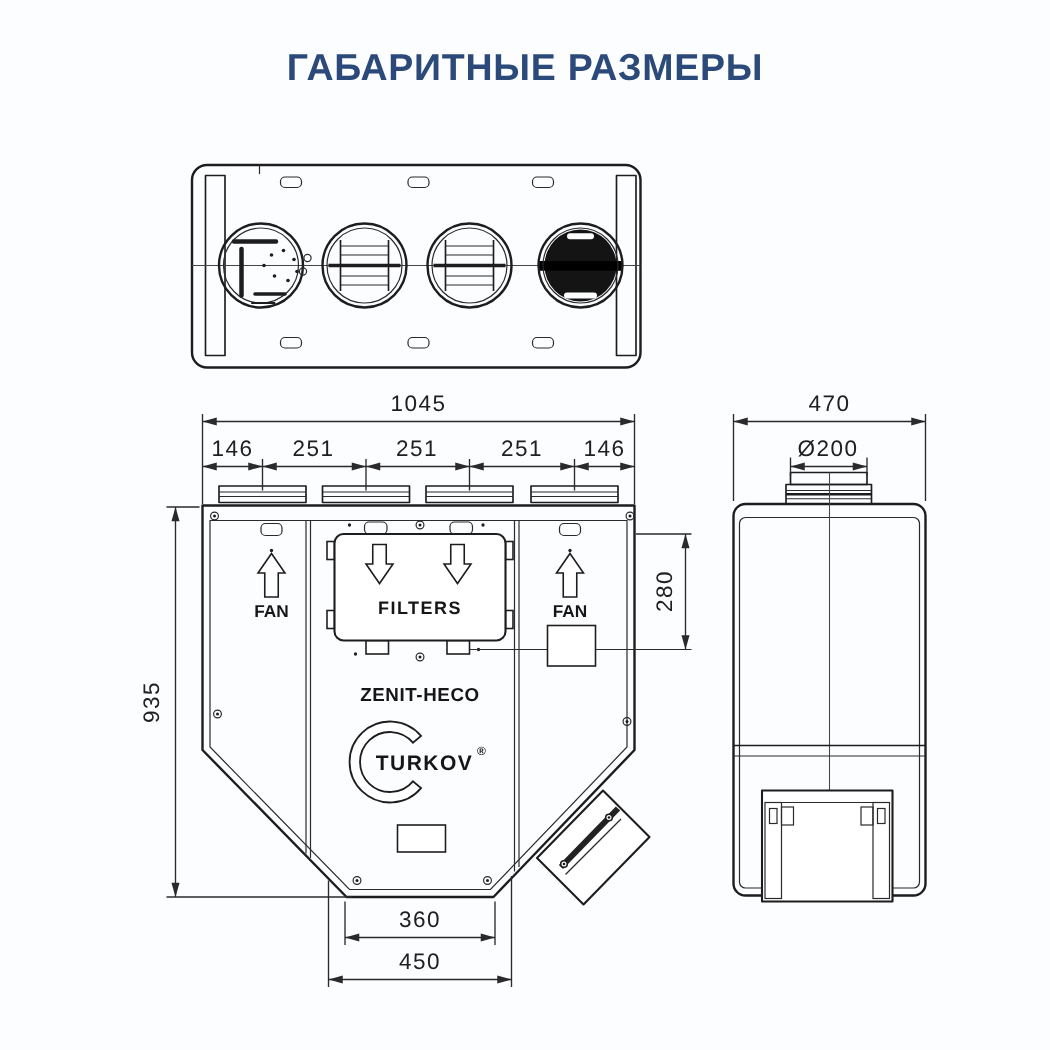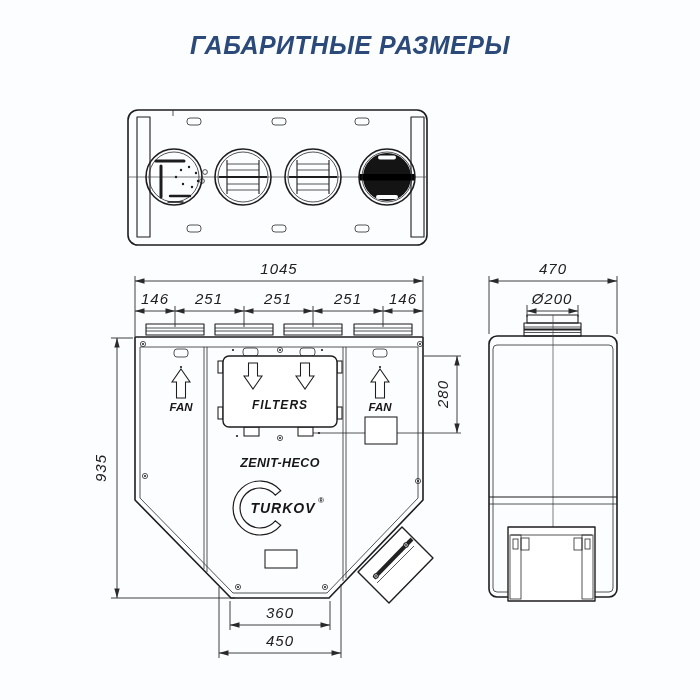--- a/index.html
+++ b/index.html
@@ -1,17 +1,17 @@
 <!DOCTYPE html>
 <html><head>
 <meta charset="utf-8">
 <style>
   html,body{margin:0;padding:0;background:#ffffff;}
   .canvas{position:relative;width:700px;height:700px;background:#fcfdfe;overflow:hidden;
-          font-family:"Liberation Sans",sans-serif;font-style:italic;}
+          font-family:"Liberation Sans",sans-serif;}
   .title{position:absolute;top:31px;left:0;width:700px;text-align:center;
          font-size:25px;font-weight:bold;letter-spacing:.5px;color:#2b4a7a;}
   svg{position:absolute;top:0;left:0;}
   
   .o  {fill:none;stroke:#1d1d1f;stroke-width:1.6;stroke-linejoin:round;}
   .m  {fill:none;stroke:#1d1d1f;stroke-width:1.1;stroke-linejoin:round;}
   .t  {fill:none;stroke:#2a2a2c;stroke-width:.8;}
   .cl {fill:none;stroke:#45454a;stroke-width:.7;}
   .wf {fill:#ffffff;stroke:#1d1d1f;stroke-width:1.4;stroke-linejoin:round;}
   .wm {fill:#ffffff;stroke:#1d1d1f;stroke-width:1.05;}

